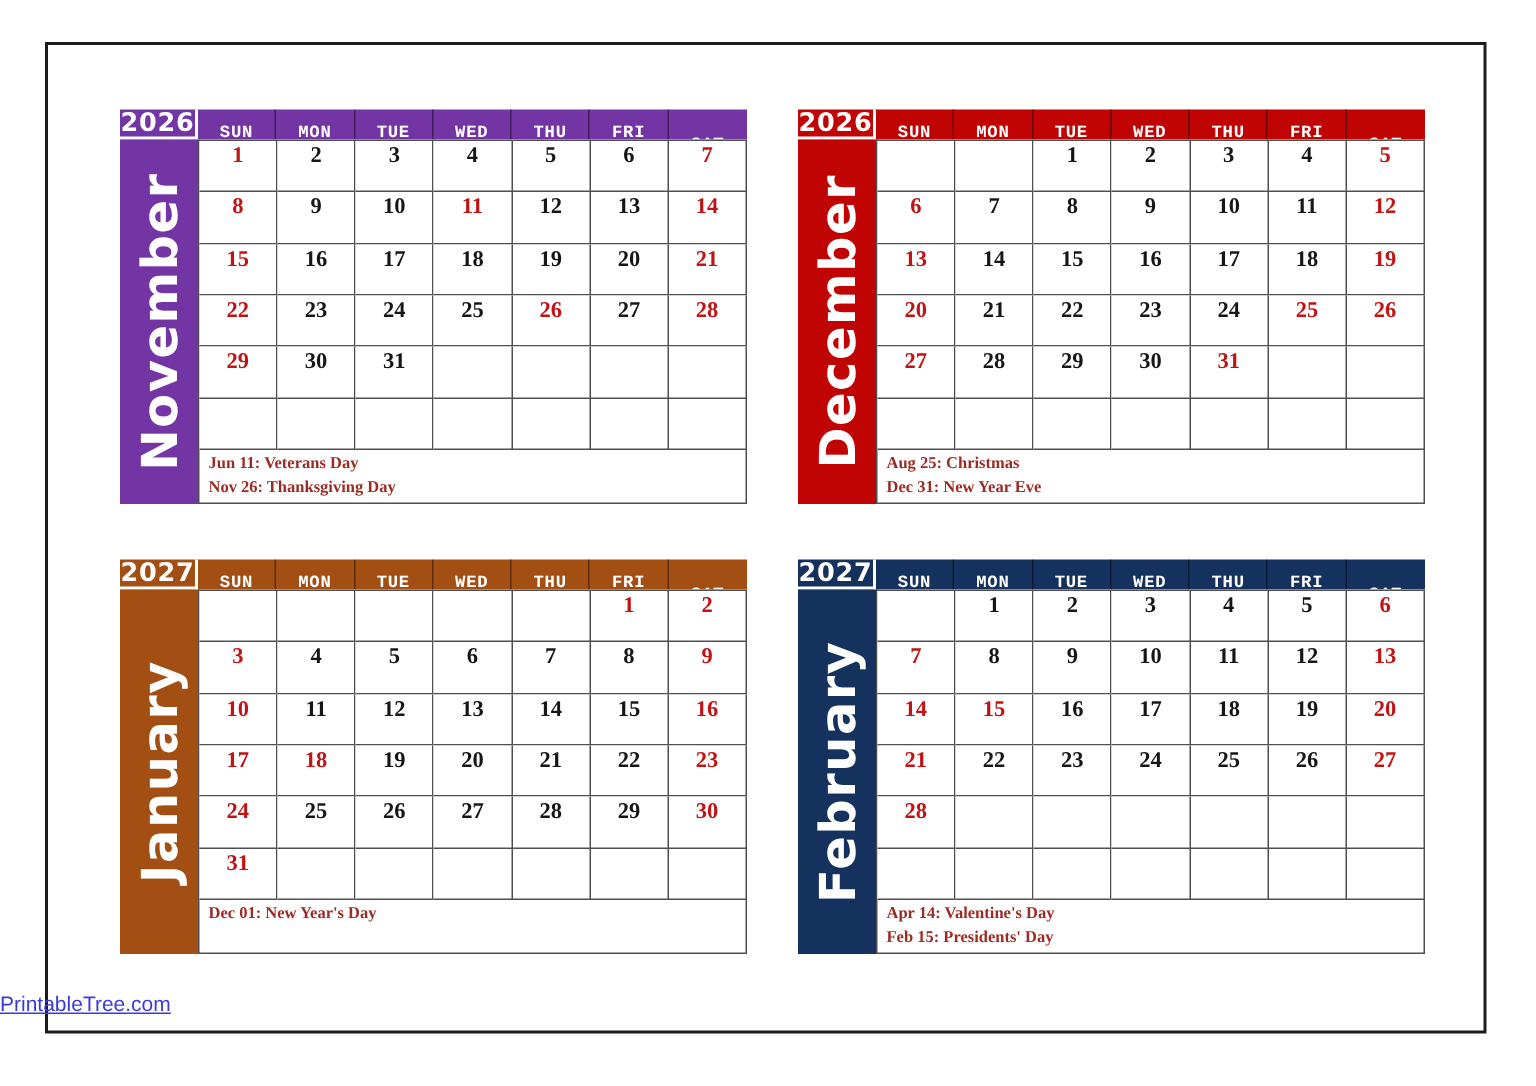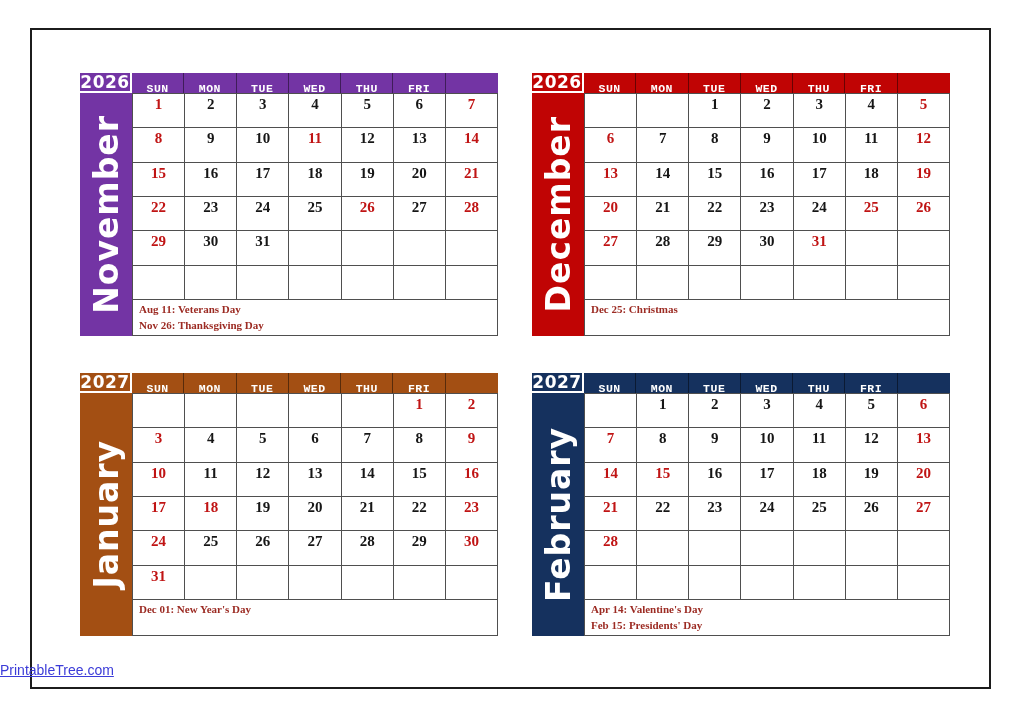--- a/index.html
+++ b/index.html
@@ -183,21 +183,21 @@
         <div class="cell"></div>
         <div class="cell"></div>
         <div class="cell"></div>
         <div class="cell"></div>
         <div class="cell"></div>
         <div class="cell"></div>
         <div class="cell"></div>
         <div class="cell"></div>
       </div>
     <div class="notes">
-      <div>Aug 11: Veterans Day</div>
+      <div>Jun 11: Veterans Day</div>
       <div>Nov 26: Thanksgiving Day</div>
     </div>
   </div>
 
   <div class="calendar cal-dec" style="--accent: #C00404;">
     <div class="year-cell">2026</div>
     <div class="day-header">
         <span class="dayname">SUN</span>
         <span class="dayname">MON</span>
         <span class="dayname">TUE</span>
@@ -247,21 +247,22 @@
         <div class="cell"></div>
         <div class="cell"></div>
         <div class="cell"></div>
         <div class="cell"></div>
         <div class="cell"></div>
         <div class="cell"></div>
         <div class="cell"></div>
         <div class="cell"></div>
       </div>
     <div class="notes">
-      <div>Dec 25: Christmas</div>
+      <div>Aug 25: Christmas</div>
+      <div>Dec 31: New Year Eve</div>
     </div>
   </div>
 
   <div class="calendar cal-jan" style="--accent: #A34F13;">
     <div class="year-cell">2027</div>
     <div class="day-header">
         <span class="dayname">SUN</span>
         <span class="dayname">MON</span>
         <span class="dayname">TUE</span>
         <span class="dayname">WED</span>

